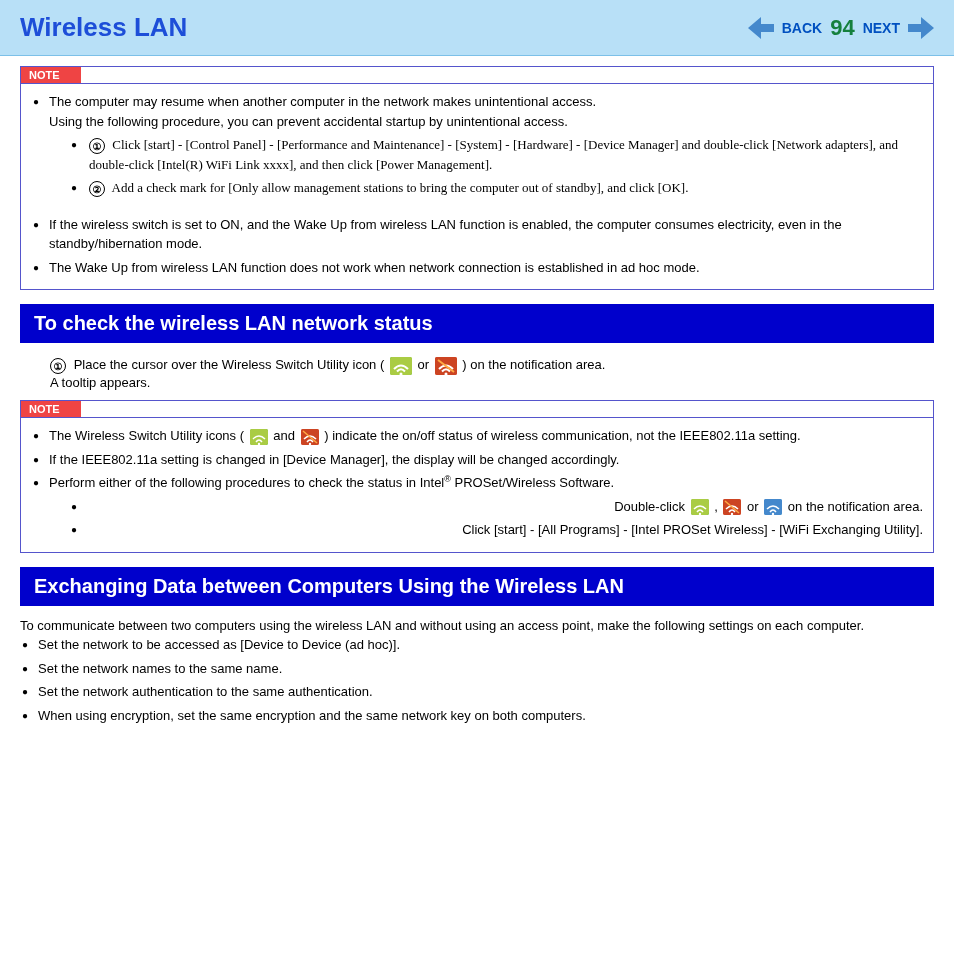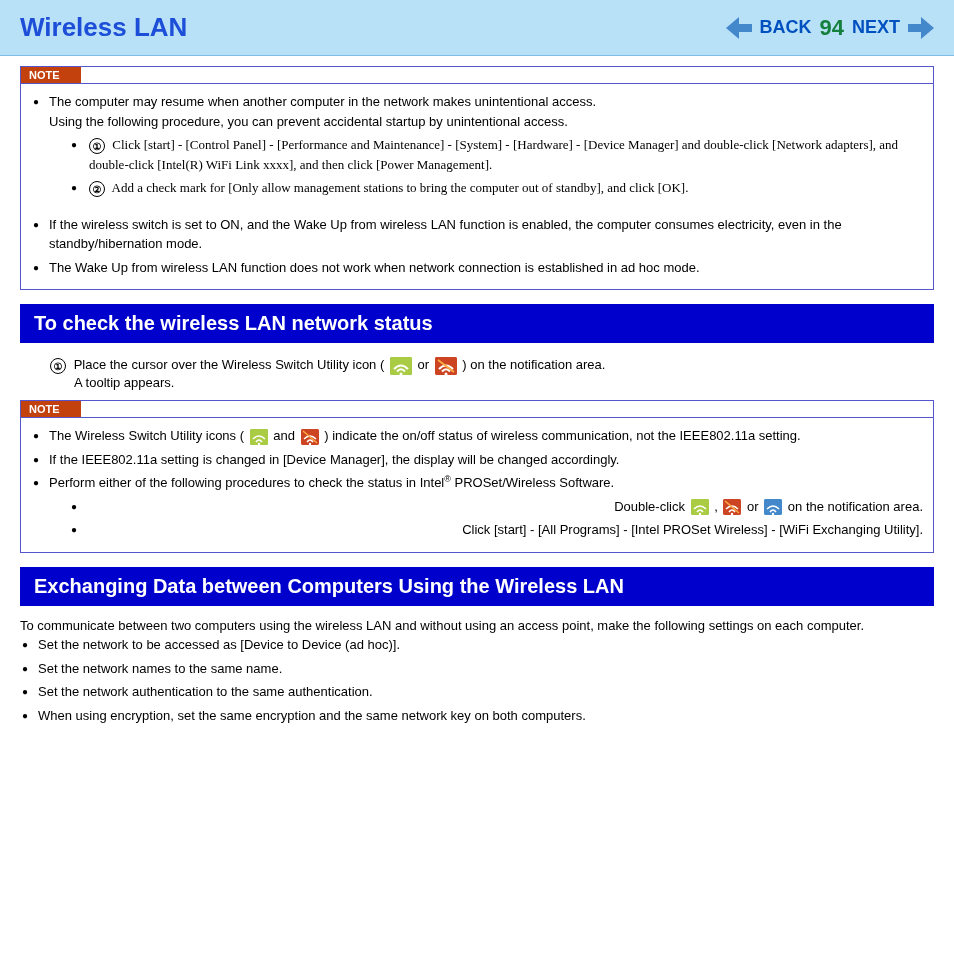--- a/index.html
+++ b/index.html
@@ -35,30 +35,30 @@
       font-weight: bold;
     }
     .page-num {
       font-size: 22px;
       font-weight: bold;
       color: #15803d;
     }
     .nav-label {
       color: #0050c0;
       font-weight: bold;
-      font-size: 18px;
+      font-size: 14px;
     }
 
     
     .note-box {
       border: 1px solid #5555cc;
       margin-bottom: 10px;
     }
     .note-header {
-      background: #c2410c;
+      background: #ef4444;
       color: #fff;
       font-weight: bold;
       font-size: 11px;
       padding: 2px 8px;
       display: inline-block;
       min-width: 60px;
     }
     .note-content {
       padding: 8px 10px;
       border-top: 1px solid #5555cc;
@@ -256,21 +256,21 @@
       <span class="icon-wifi icon-wifi-red" style="display:inline-block;vertical-align:middle;margin:0 2px;">
         <svg width="22" height="18" viewBox="0 0 22 18">
           <rect width="22" height="18" rx="2" fill="#cc4422"></rect>
           <path d="M4,12 Q11,5 18,12" stroke="#fff" stroke-width="2" fill="none"></path>
           <path d="M7,14.5 Q11,10 15,14.5" stroke="#fff" stroke-width="2" fill="none"></path>
           <circle cx="11" cy="17" r="1.5" fill="#fff"></circle>
           <line x1="3" y1="3" x2="19" y2="15" stroke="#ffaa44" stroke-width="2"></line>
         </svg>
       </span>
       <span>) on the notification area.<br>
-      <span style="margin-left:24px;">A tooltip appears.</span></span>
+      <span style="">A tooltip appears.</span></span>
     </div>
   </div>
 
   <div class="note-box">
     <div class="note-header">NOTE</div>
     <div class="note-content">
       <ul class="bullets">
         <li>
           <span>The Wireless Switch Utility icons (</span>
           <span class="icon-wifi-small icon-sw1" style="display:inline-block;vertical-align:middle;">

